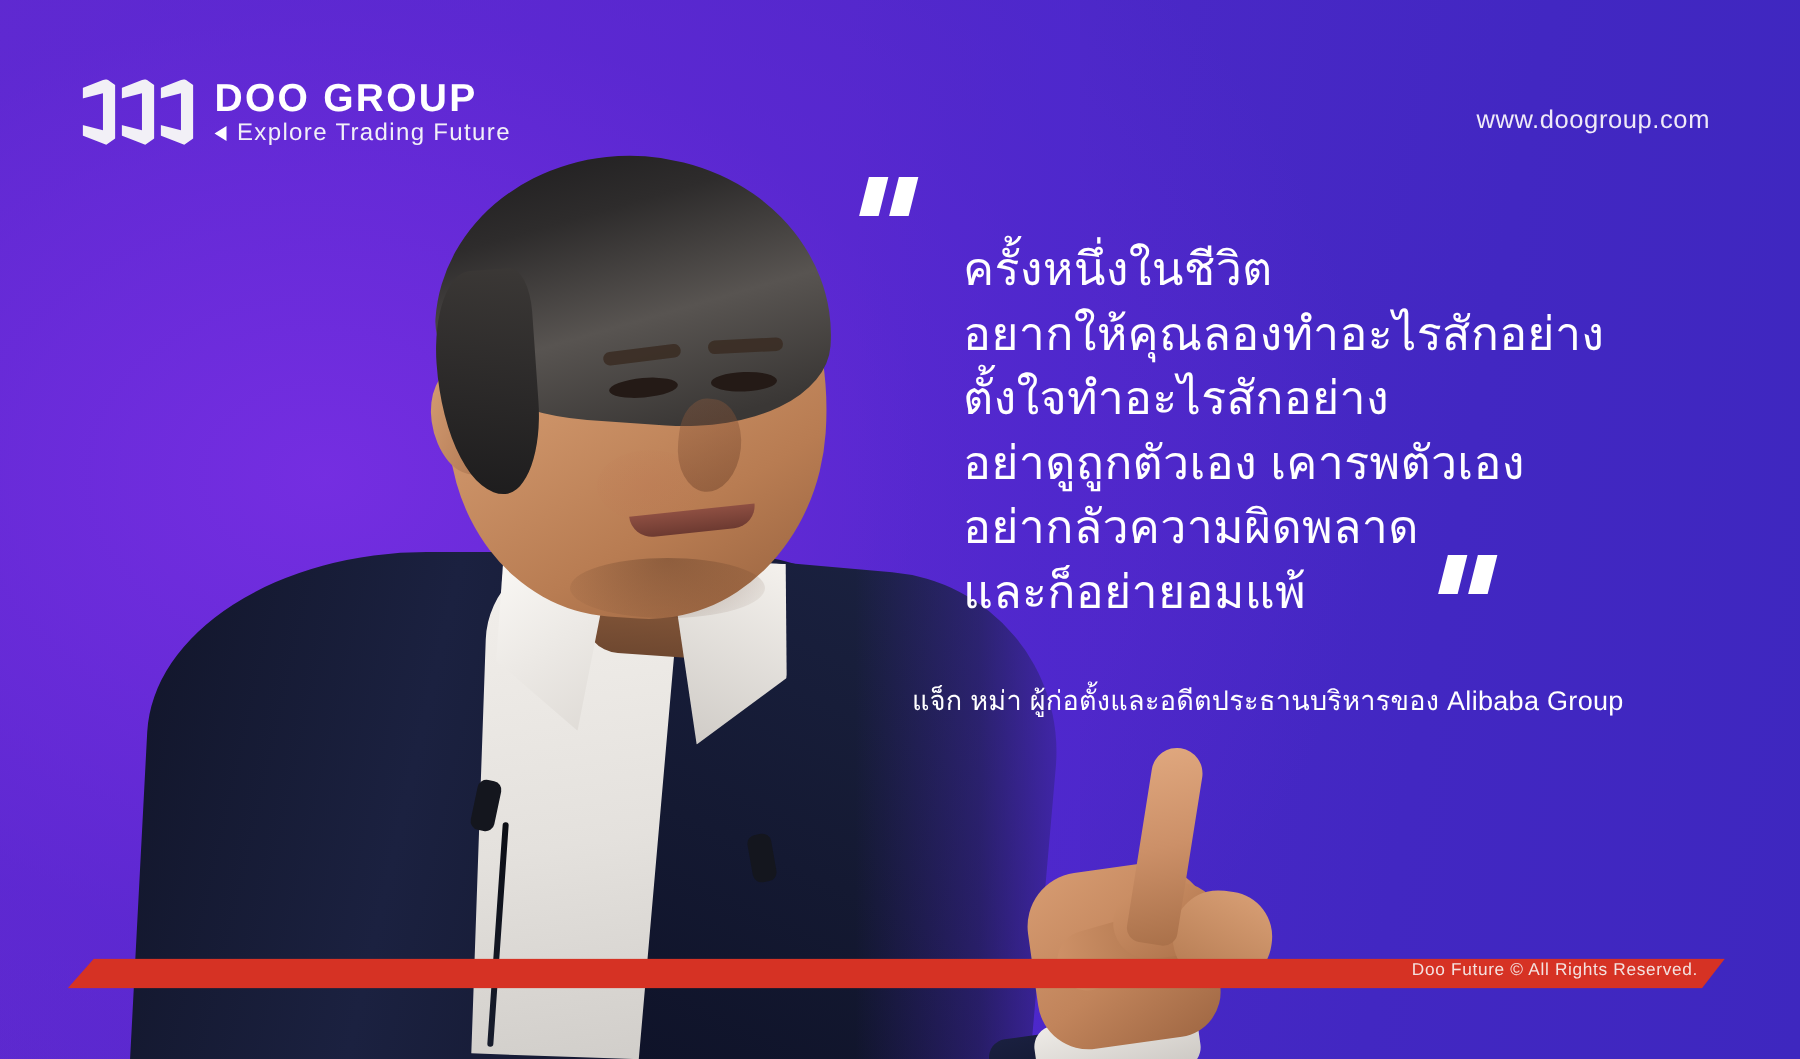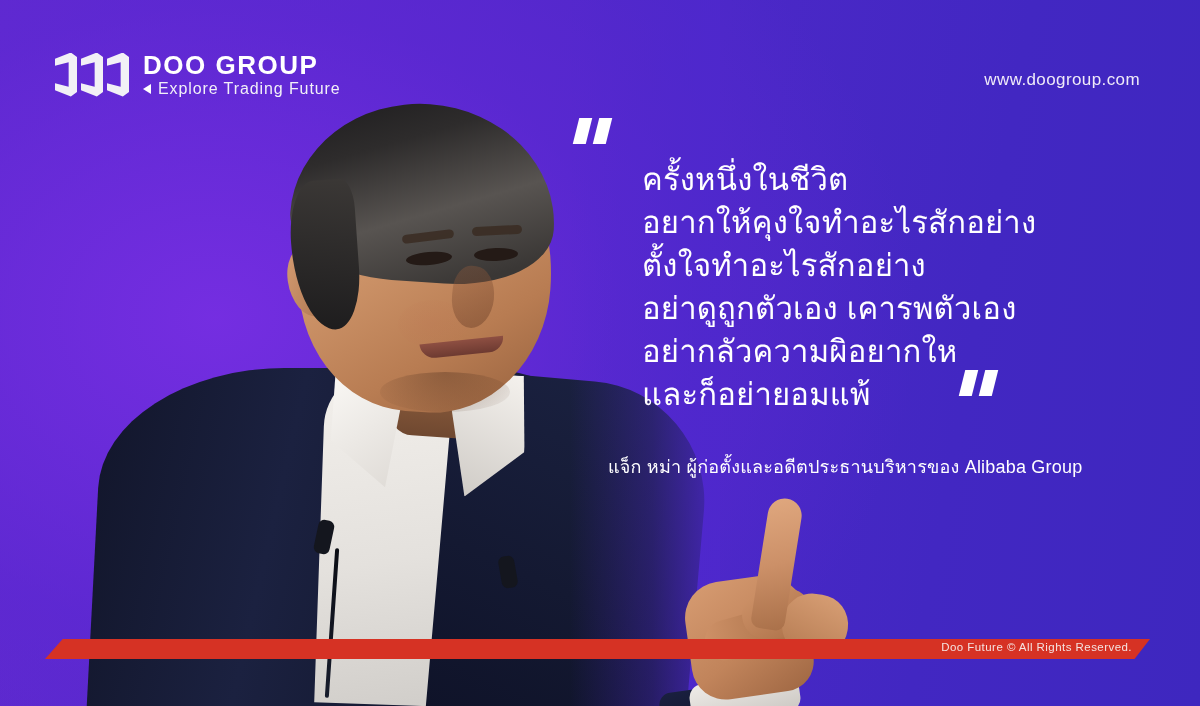--- a/index.html
+++ b/index.html
@@ -296,24 +296,24 @@
 
   <div id="site-url">www.doogroup.com</div>
 
   <div id="quote-block">
     <div class="qmark" id="quote-open">
       <i></i>
       <i></i>
     </div>
     <div id="quote-lines">
       <div>ครั้งหนึ่งในชีวิต</div>
-      <div>อยากให้คุงใจทำอะไรสักอย่าง</div>
+      <div>อยากให้คุณลองทำอะไรสักอย่าง</div>
       <div>ตั้งใจทำอะไรสักอย่าง</div>
       <div>อย่าดูถูกตัวเอง เคารพตัวเอง</div>
-      <div>อย่ากลัวความผิอยากให</div>
+      <div>อย่ากลัวความผิดพลาด</div>
       <div>และก็อย่ายอมแพ้</div>
     </div>
     <div class="qmark" id="quote-close-row">
       <i></i>
       <i></i>
     </div>
   </div>
 
   <div id="attribution">แจ็ก หม่า ผู้ก่อตั้งและอดีตประธานบริหารของ Alibaba Group</div>
 

